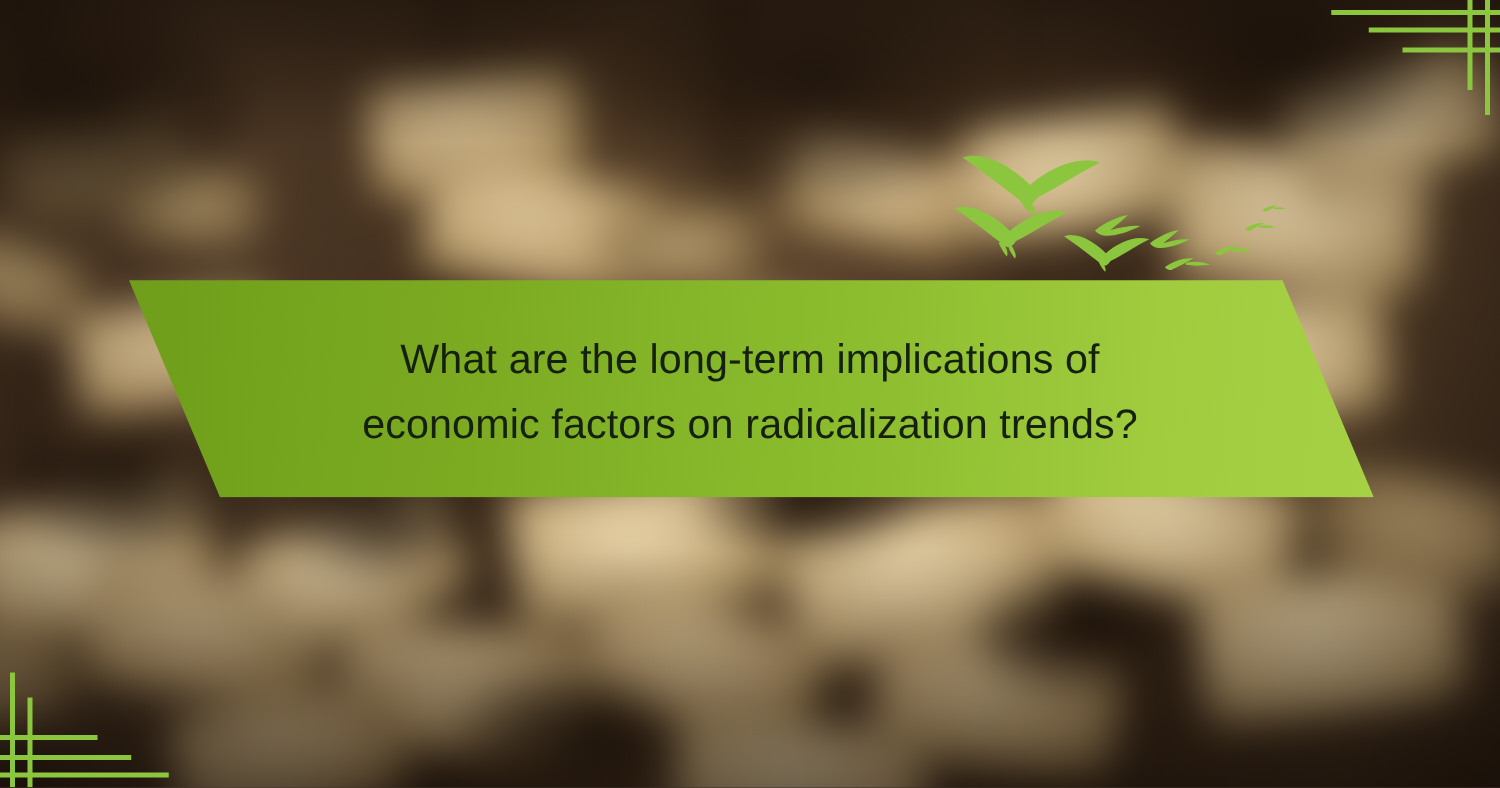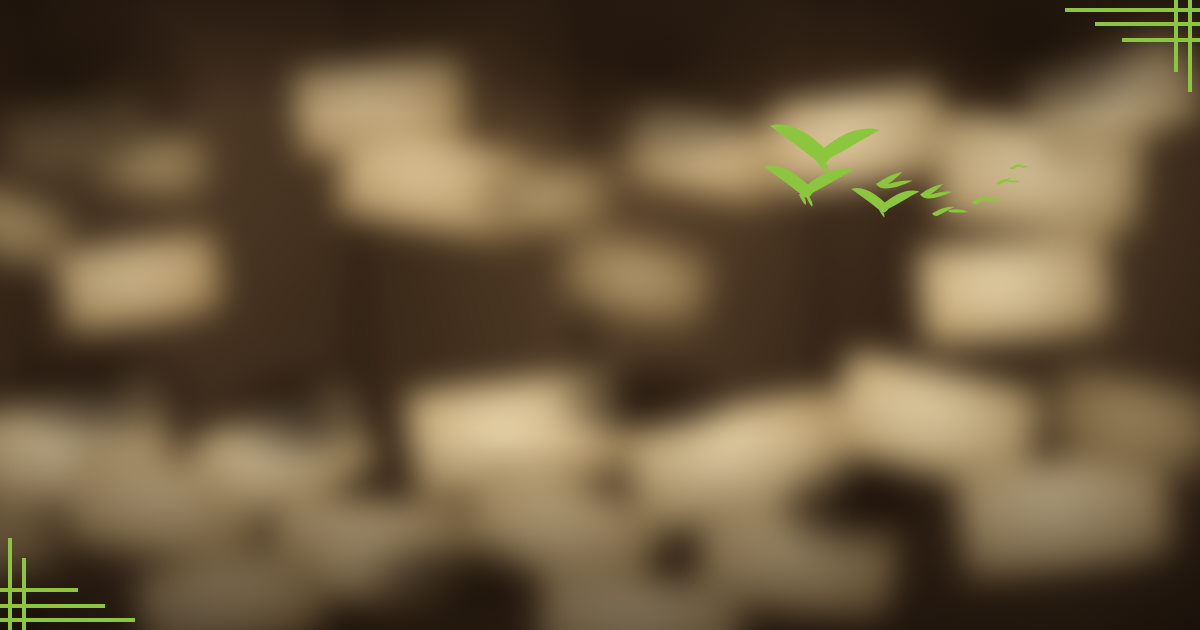--- a/index.html
+++ b/index.html
@@ -222,14 +222,21 @@
           <path d="M40 10 C56 6 74 8 86 14 C70 16 52 16 40 14 Z"></path>
         </g>
         <g transform="translate(250,52) scale(0.22)">
           <path d="M0 18 C18 6 38 0 54 2 C40 10 24 18 12 24 C6 24 2 22 0 18 Z"></path>
           <path d="M40 10 C56 6 74 8 86 14 C70 16 52 16 40 14 Z"></path>
         </g>
       </g>
     </svg>
   </div>
 
+  <div id="banner">
+    <div class="shape"></div>
+    <div id="banner-text">
+      <div class="line">What are the long-term implications of</div>
+      <div class="line">economic factors on radicalization trends?</div>
+    </div>
+  </div>
 
 </div>
 
 </body></html>

